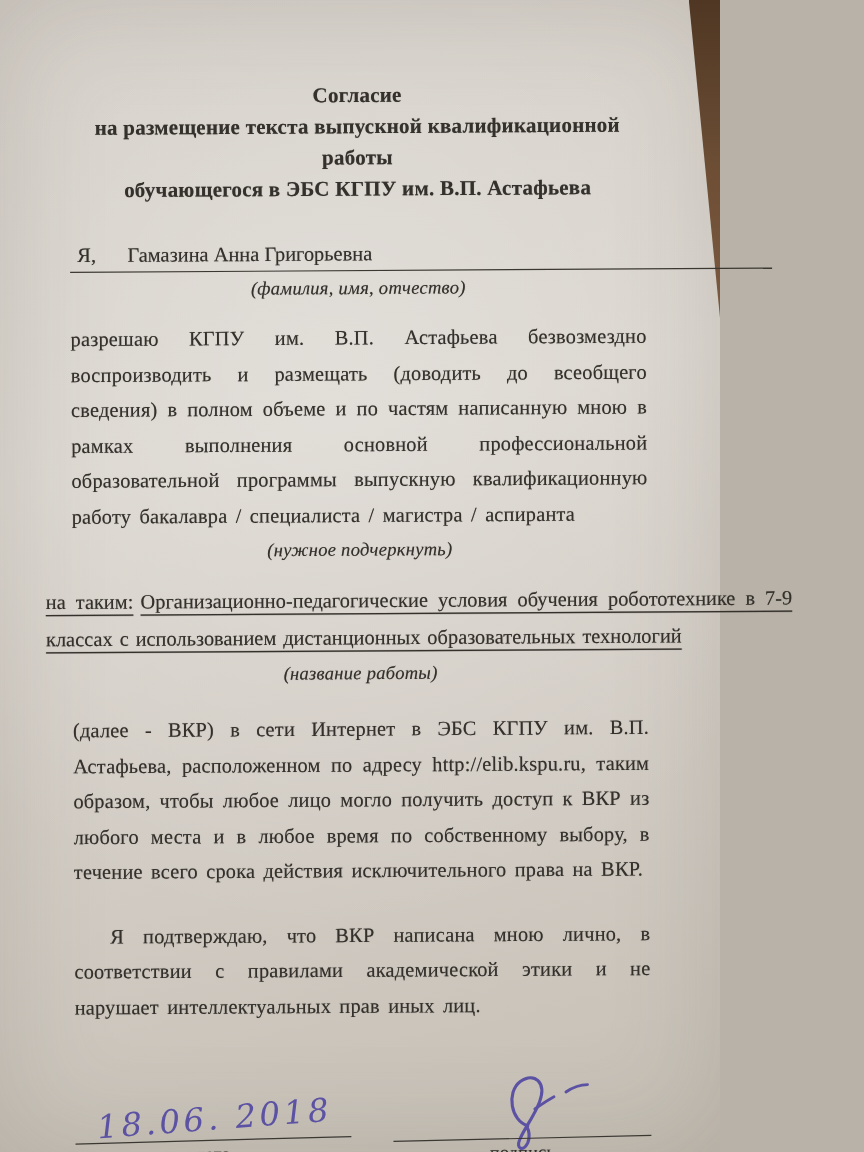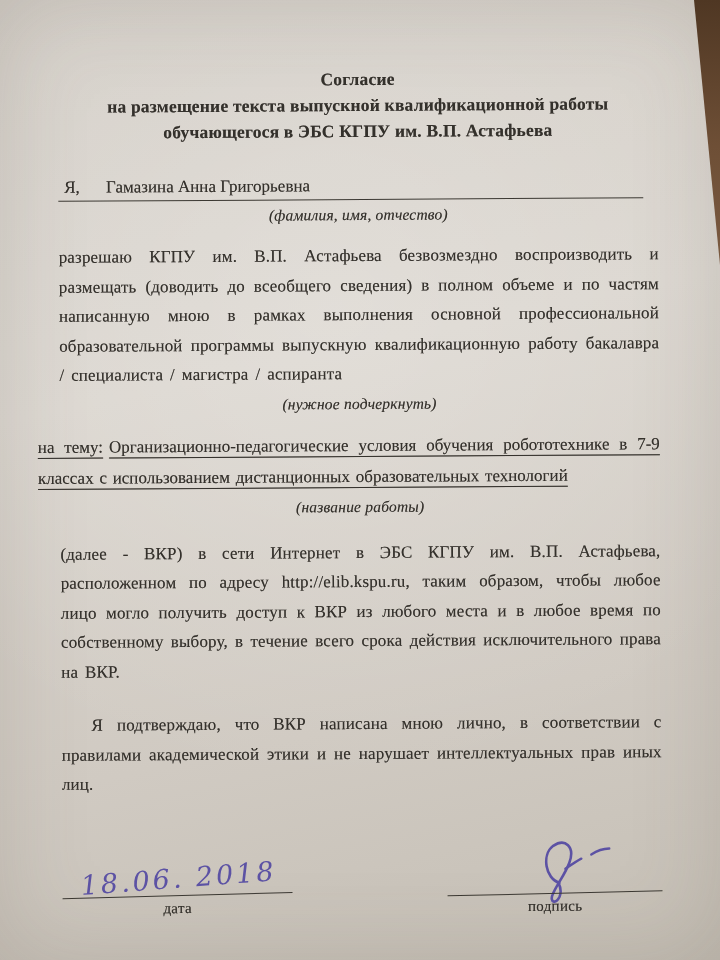--- a/index.html
+++ b/index.html
@@ -10,21 +10,21 @@
   }
   *{margin:0;padding:0;box-sizing:border-box;}
   html,body{width:720px;height:960px;overflow:hidden;}
   body{
     font-family:"Liberation Serif","DejaVu Serif",serif;
     color:var(--text);
     background:#b9b2a8;
   }
   .photo{
     position:relative;
-    width:720px;height:960px;
+    width:600px;height:960px;
     background:
       radial-gradient(120% 80% at 46% 32%, rgba(255,255,255,0.22), rgba(255,255,255,0) 62%),
       linear-gradient(168deg,#d4cfc8 0%, #dad5ce 38%, #d0cac2 72%, #c5bfb5 100%);
     box-shadow: inset 0 0 90px rgba(95,85,70,0.18);
   }
   .desk-corner{
     position:absolute;
     top:0;right:0;
     width:26px;height:265px;
     background:linear-gradient(180deg,#4f3723 0%, #6e4f36 55%, #7a5a40 100%);
@@ -133,21 +133,21 @@
     <div class="name-row">
       <span class="name-prefix">Я,</span>
       <span class="name-value">Гамазина Анна Григорьевна</span>
     </div>
     <div class="caption">(фамилия, имя, отчество)</div>
 
     <p class="body-par par-permission">разрешаю КГПУ им. В.П. Астафьева безвозмездно воспроизводить и размещать (доводить до всеобщего сведения) в полном объеме и по частям написанную мною в рамках выполнения основной профессиональной образовательной программы выпускную квалификационную работу бакалавра / специалиста / магистра / аспиранта</p>
     <div class="caption">(нужное подчеркнуть)</div>
 
     <div class="topic">
-      <span class="topic-label">на тему:</span><span>Организационно-педагогические условия обучения робототехнике в 7-9 классах с использованием дистанционных образовательных технологий</span>
+      <span class="topic-label">на таким:</span><span>Организационно-педагогические условия обучения робототехнике в 7-9 классах с использованием дистанционных образовательных технологий</span>
     </div>
     <div class="caption">(название работы)</div>
 
     <p class="body-par par-vkr">(далее - ВКР) в сети Интернет в ЭБС КГПУ им. В.П. Астафьева, расположенном по адресу http://elib.kspu.ru, таким образом, чтобы любое лицо могло получить доступ к ВКР из любого места и в любое время по собственному выбору, в течение всего срока действия исключительного права на ВКР.</p>
 
     <p class="body-par par-confirm">Я подтверждаю, что ВКР написана мною лично, в соответствии с правилами академической этики и не нарушает интеллектуальных прав иных лиц.</p>
 
     <div class="sign-row">
       <div class="date-block">
         <div class="handwriting">18.06. 2018</div>

